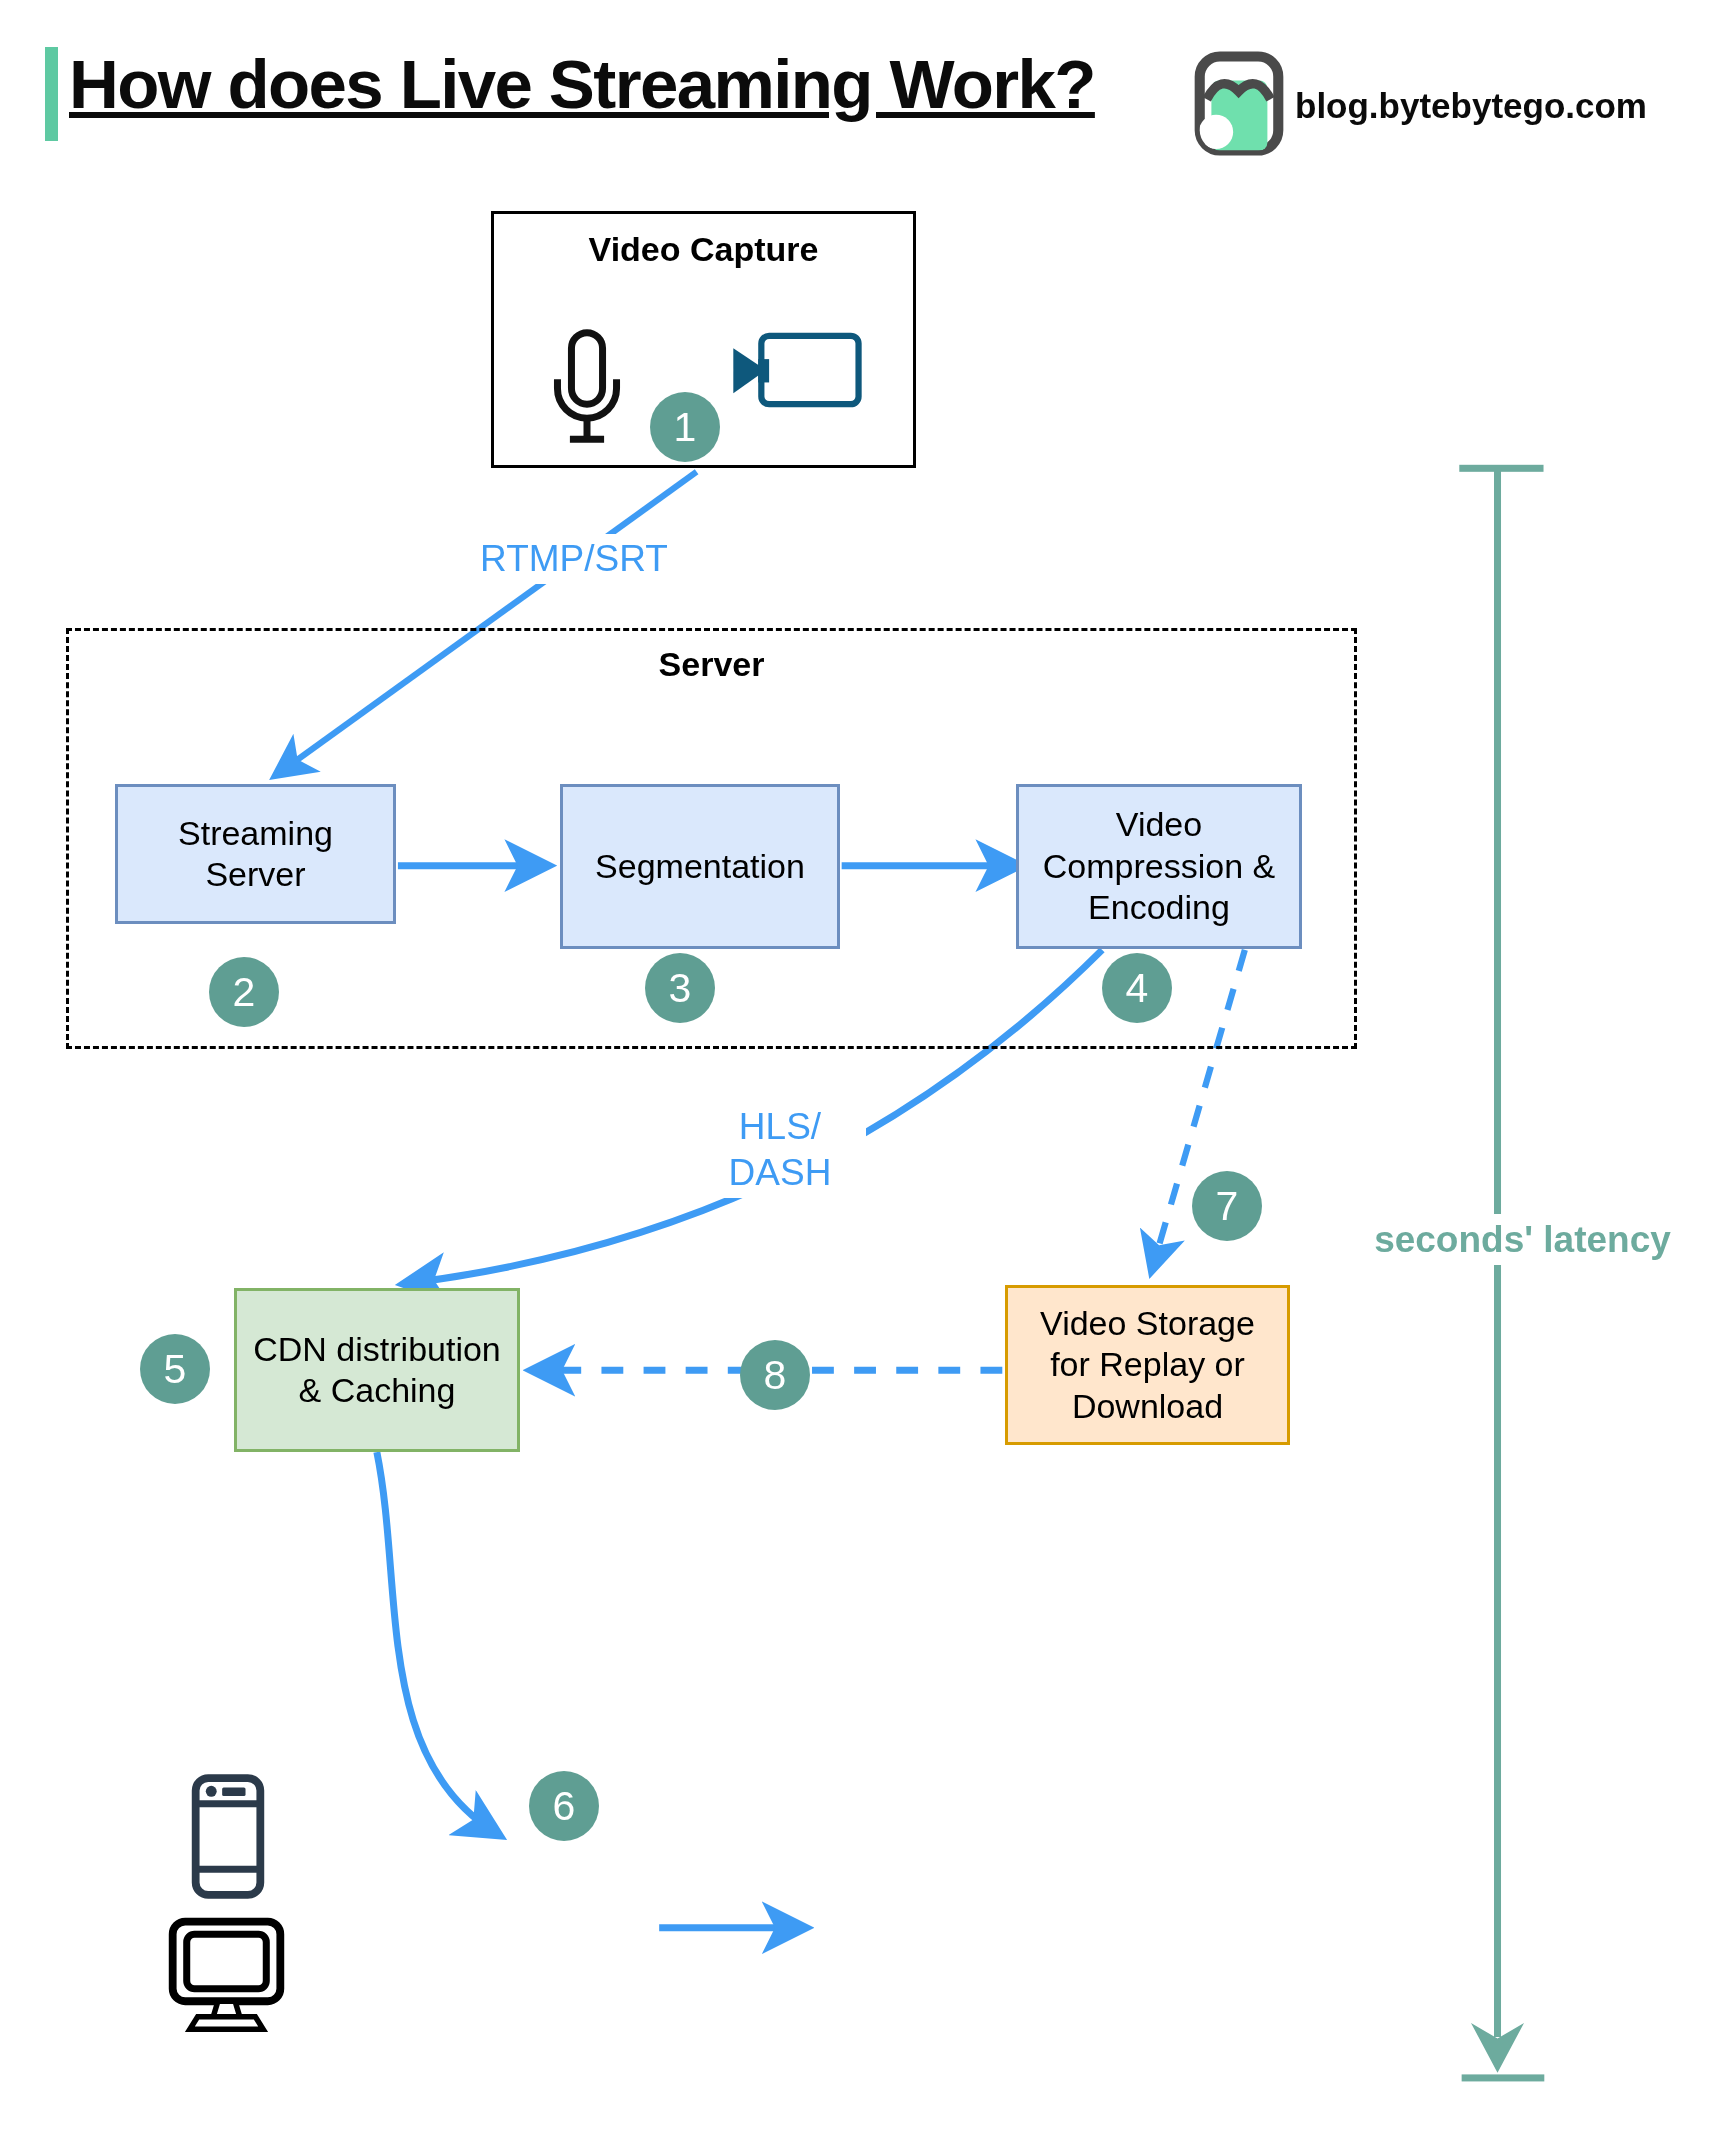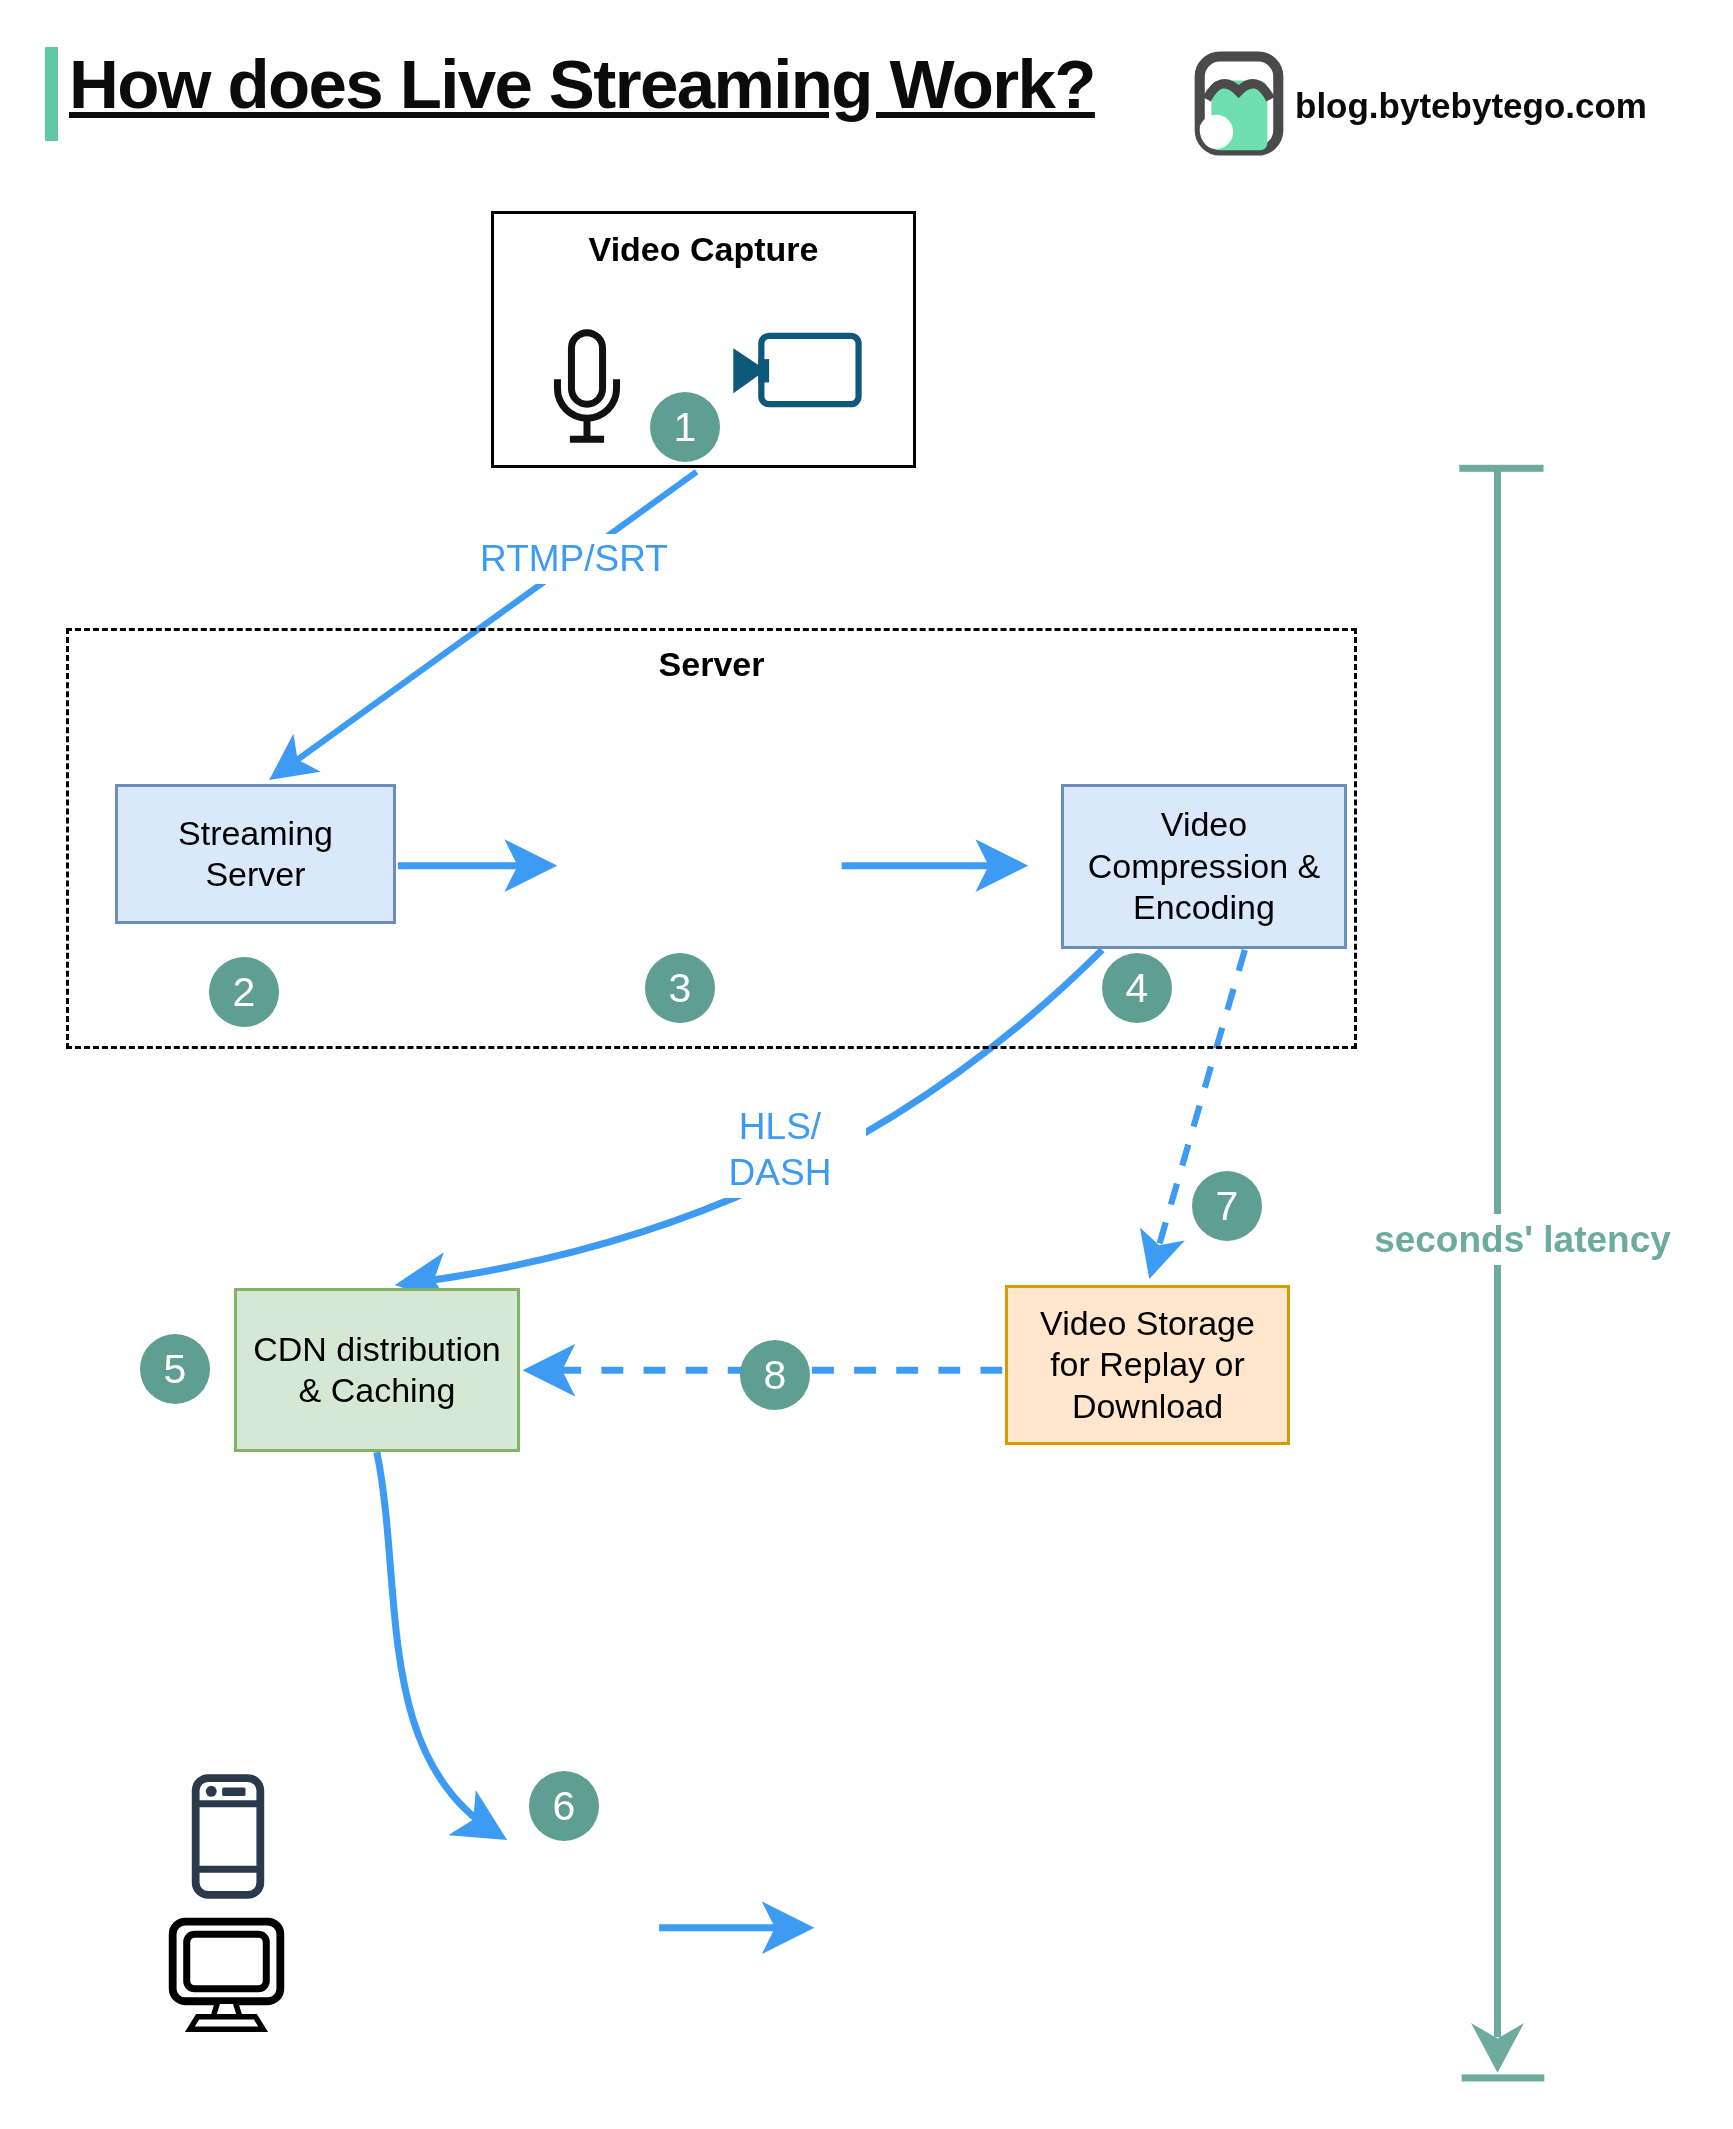--- a/index.html
+++ b/index.html
@@ -109,21 +109,22 @@
     <rect x="48" y="6" width="125" height="88" rx="10" fill="#fff" stroke="#0e587c" stroke-width="8"></rect>
     <polygon points="12,22 54,50 12,80" fill="#0e587c"></polygon>
     <rect x="44" y="36" width="14" height="30" fill="#0e587c"></rect>
   </svg>
 
   <div class="group group-server">
     <div class="group-label" style="top:14px;">Server</div>
   </div>
   <div class="node blue" style="left:115px;top:784px;width:281px;height:140px;text-align:center;">Streaming
 Server</div>
-  <div class="node blue" style="left:1061px;top:784px;width:286px;height:165px;">Video
+  <div class="node blue" style="left:560px;top:784px;width:280px;height:165px;">Segmentation</div>
+  <div class="node blue" style="left:1016px;top:784px;width:286px;height:165px;">Video
 Compression &amp;
 Encoding</div>
 
   <div class="edge-label" style="left:457px;top:534px;width:234px;height:50px;">RTMP/SRT</div>
   <div class="edge-label" style="left:694px;top:1101px;width:172px;height:97px;">HLS/
 DASH</div>
   <div class="latency-label">seconds' latency</div>
 
   <div class="node green" style="left:234px;top:1288px;width:286px;height:164px;">CDN distribution
 &amp; Caching</div>

